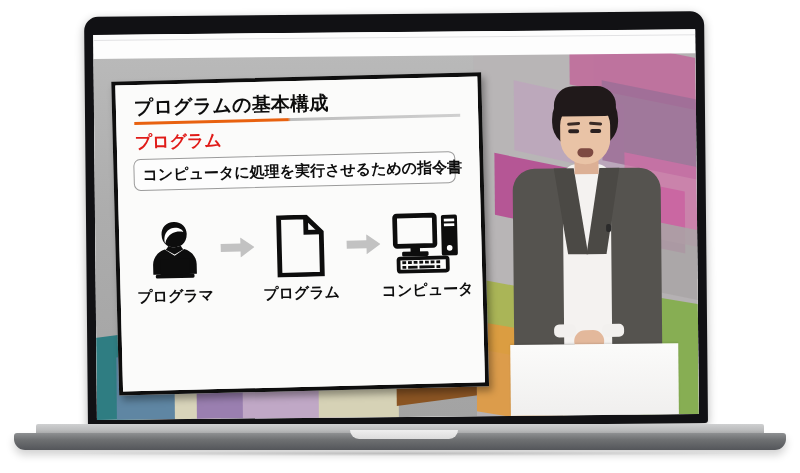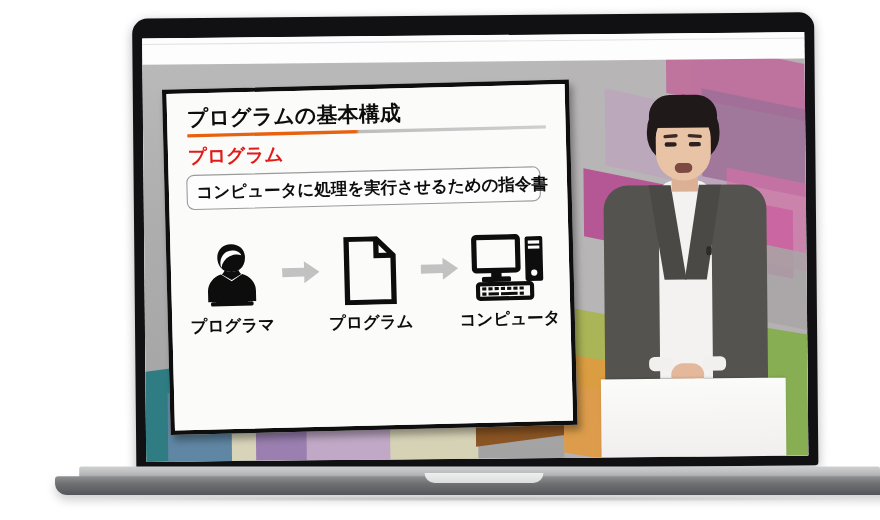--- a/index.html
+++ b/index.html
@@ -4,21 +4,21 @@
 <style>
   html,body{margin:0;padding:0;}
   body{
     width:800px;height:473px;overflow:hidden;
     background:#ffffff;
     font-family:"DejaVu Sans","Liberation Sans",sans-serif;
     position:relative;
   }
 
   
-  #laptop-device{position:absolute;left:0;top:0;width:728px;height:473px;margin-left:36px;}
+  #laptop-device{position:absolute;left:0;top:0;width:728px;height:473px;}
 
   
   #laptop-lid{
     position:absolute;left:88px;top:14px;width:620px;height:412px;
     background:#111114;
     border-radius:14px 14px 3px 3px;
     box-shadow:0 3px 10px rgba(0,0,0,.30);
     transform:rotate(-0.55deg);
     transform-origin:50% 100%;
   }

